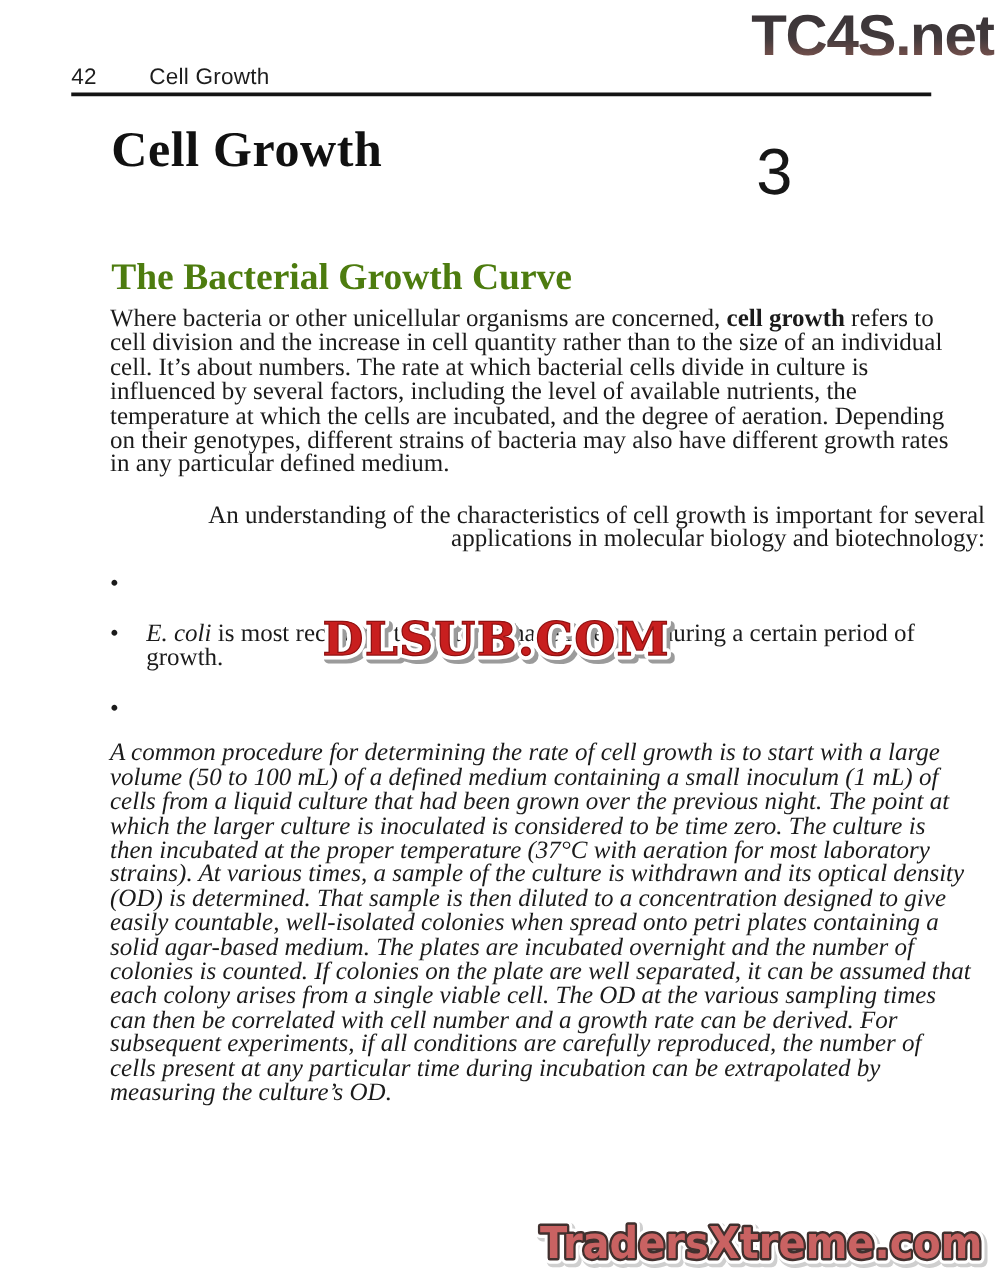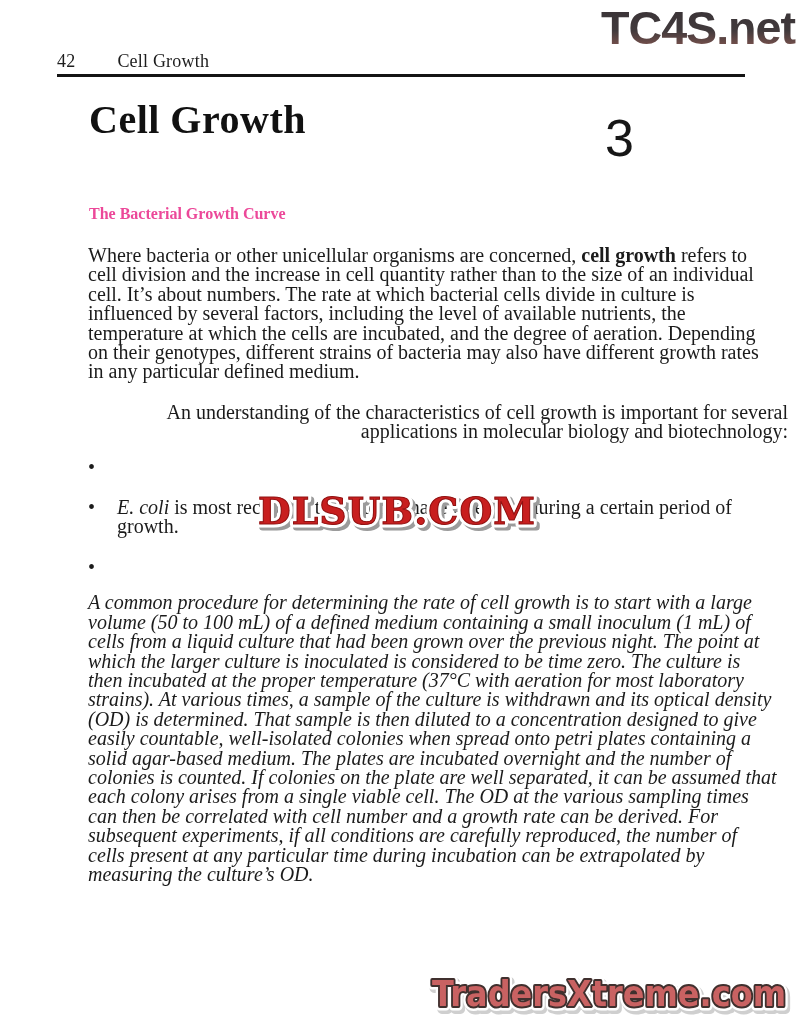--- a/index.html
+++ b/index.html
@@ -9,21 +9,21 @@
     position: relative;
     overflow: hidden;
     font-family: "Liberation Serif", serif;
     color: #1b1b1b;
   }
   .page { position: absolute; inset: 0; }
 
   
   .running-header {
     position: absolute; left: 57px; top: 51px;
-    font-family: Liberation Serif, serif;
+    font-family: Liberation Sans, sans-serif;
     font-size: 18px; color: #1d1d1d;
     letter-spacing: 0.2px;
   }
   .running-header .page-num { display: inline-block; }
   .running-header .running-title { display: inline-block; margin-left: 42px; }
   .header-rule {
     position: absolute; left: 57px; top: 74px;
     width: 688px; height: 3px;
     background: #141414;
   }
@@ -37,21 +37,21 @@
     letter-spacing: 0.5px;
   }
   .chapter-number {
     position: absolute; left: 605px; top: 108px;
     font-family: "Liberation Sans", sans-serif;
     font-size: 52px; font-weight: 400; color: #161616;
   }
 
   .section-heading {
     position: absolute; left: 89px; top: 205px;
-    font-size: 16px; font-weight: bold; color: #ec4899;
+    font-size: 30px; font-weight: bold; color: #4d7c0f;
   }
 
   
   .body-copy {
     position: absolute; left: 88px; top: 246px;
     width: 700px;
     font-size: 20px; line-height: 19.4px;
     color: #1b1b1b;
   }
   .para { margin: 0; white-space: pre; }

